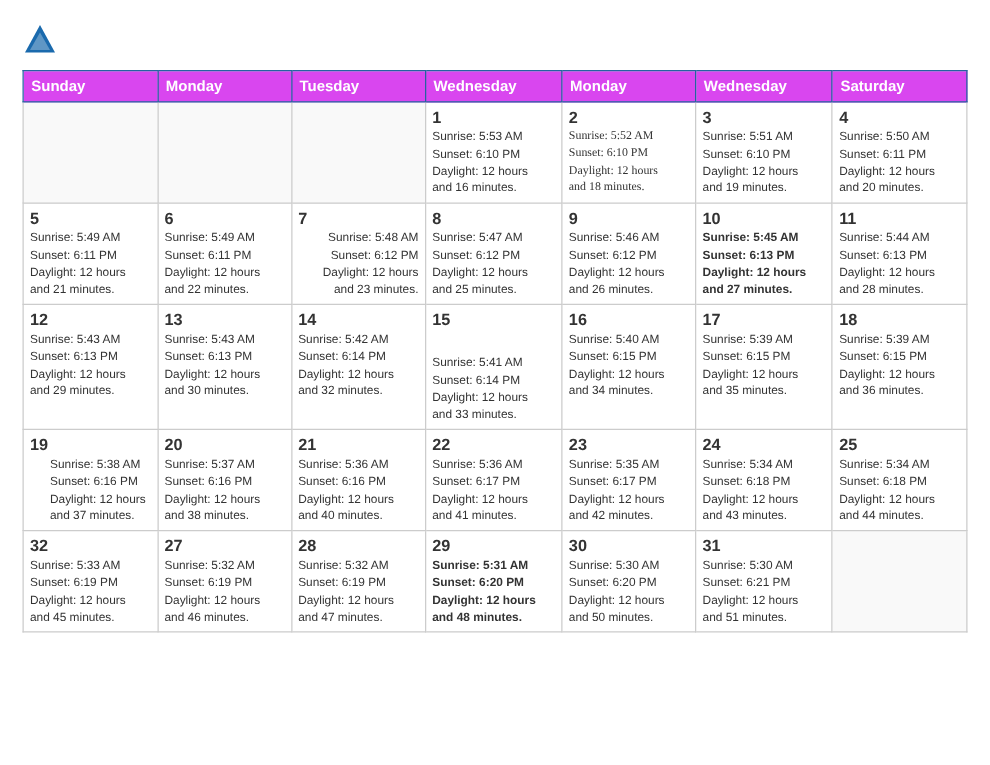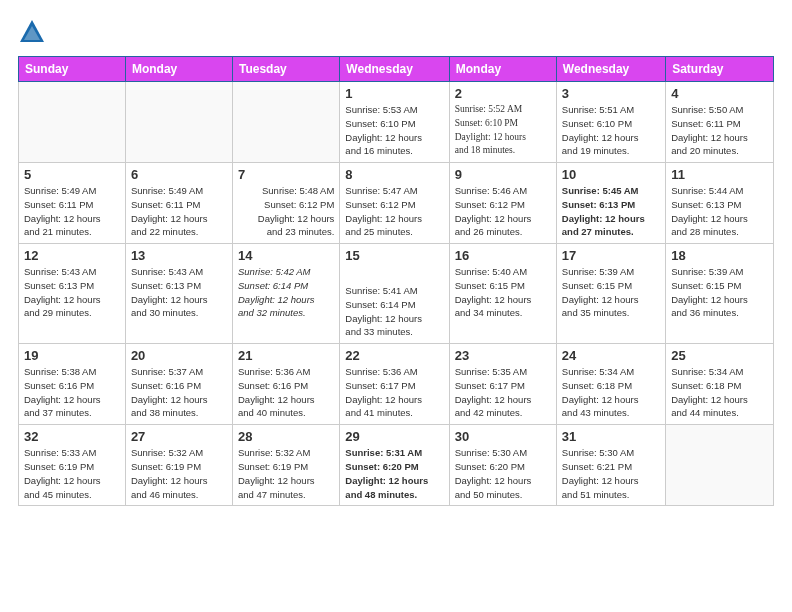--- a/index.html
+++ b/index.html
@@ -225,21 +225,21 @@
           </td>
           <td>
             <span class="day-num">13</span>
             <div class="day-info" style="white-space: pre-line;">Sunrise: 5:43 AM
 Sunset: 6:13 PM
 Daylight: 12 hours
 and 30 minutes.</div>
           </td>
           <td>
             <span class="day-num">14</span>
-            <div class="day-info" style="white-space: pre-line; font-style: italic;">Sunrise: 5:42 AM
+            <div class="day-info" style="white-space: pre-line;">Sunrise: 5:42 AM
 Sunset: 6:14 PM
 Daylight: 12 hours
 and 32 minutes.</div>
           </td>
           <td>
             <span class="day-num">15</span>
             <div class="day-info" style="white-space: pre-line; margin-top: 21px;">Sunrise: 5:41 AM
 Sunset: 6:14 PM
 Daylight: 12 hours
 and 33 minutes.</div>
@@ -262,21 +262,21 @@
             <span class="day-num">18</span>
             <div class="day-info" style="white-space: pre-line;">Sunrise: 5:39 AM
 Sunset: 6:15 PM
 Daylight: 12 hours
 and 36 minutes.</div>
           </td>
         </tr>
         <tr class="week-row">
           <td>
             <span class="day-num">19</span>
-            <div class="day-info" style="white-space: pre-line;">Sunrise: 5:38 AM
+            <div class="day-info" style="white-space: pre-line; margin-left: 16px;">Sunrise: 5:38 AM
 Sunset: 6:16 PM
 Daylight: 12 hours
 and 37 minutes.</div>
           </td>
           <td>
             <span class="day-num">20</span>
             <div class="day-info" style="white-space: pre-line;">Sunrise: 5:37 AM
 Sunset: 6:16 PM
 Daylight: 12 hours
 and 38 minutes.</div>

